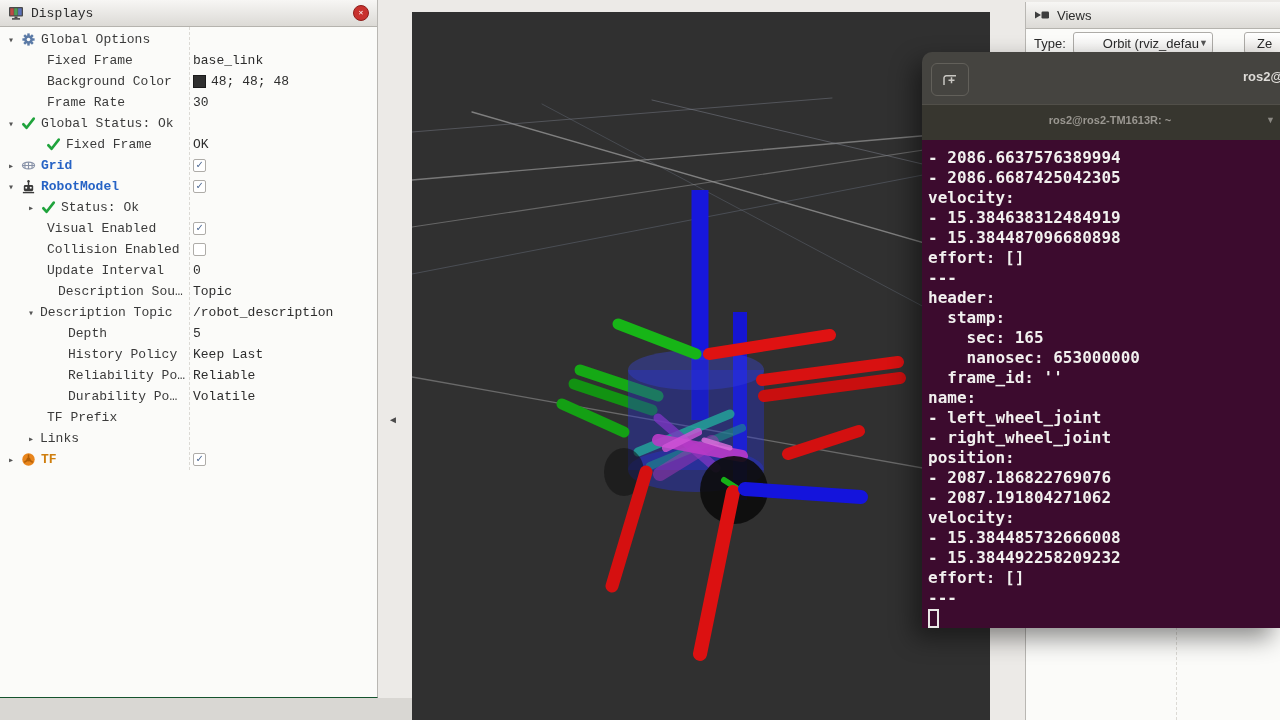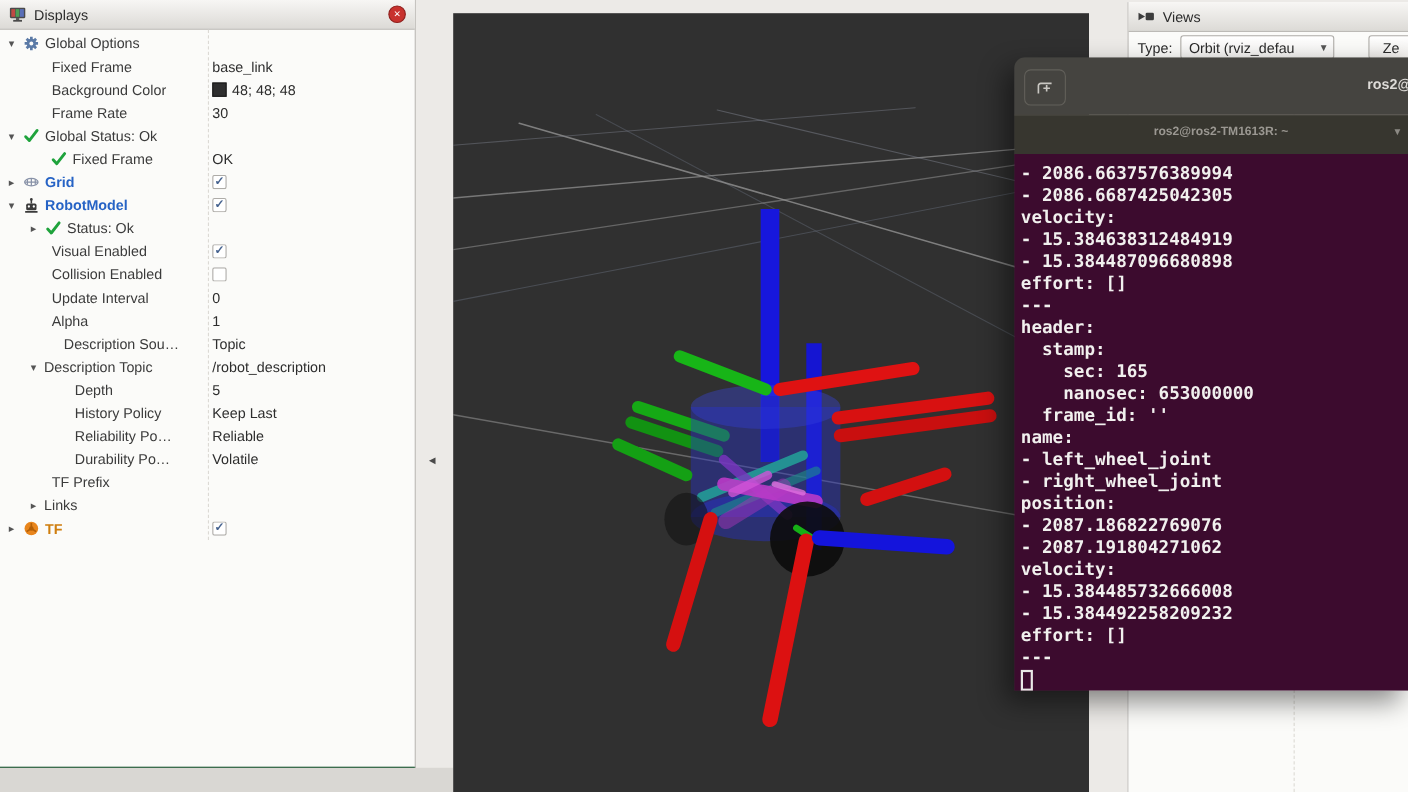--- a/index.html
+++ b/index.html
@@ -1,19 +1,19 @@
 <!DOCTYPE html>
 <html><head>
 <meta charset="utf-8">
 <style>
   html,body{margin:0;padding:0;}
   .app{position:relative;width:1280px;height:720px;background:#eceae7;font-family:"Liberation Sans",sans-serif;overflow:hidden;}
 
   
-  .displays-panel{position:absolute;left:0;top:0;width:377px;height:697px;background:#fbfbf9;border-right:1px solid #b9b7b3;border-bottom:6px solid #14532d;}
+  .displays-panel{position:absolute;left:0;top:0;width:377px;height:697px;background:#fbfbf9;border-right:1px solid #b9b7b3;border-bottom:1px solid #14532d;font-family:Liberation Mono, monospace;}
   .panel-header{height:26px;background:linear-gradient(#f7f6f4,#dcdad6);border-bottom:1px solid #b5b3ae;display:flex;align-items:center;padding:0 8px;gap:7px;}
   .panel-title{font-size:13px;color:#2b2b2b;flex:1;}
   .close-btn{width:14px;height:14px;border-radius:50%;background:#c8322e;border:1px solid #8e1f1c;color:#fff;font-size:8px;line-height:13px;text-align:center;cursor:default;}
   .panel-body{position:relative;padding-top:2px;}
   .col-divider{position:absolute;left:189px;top:0;bottom:0;width:0;border-left:1px dashed #dcdad5;}
   .prow{height:21px;display:flex;align-items:center;font-size:13px;color:#3b3b3b;position:relative;}
   .pleft{width:189px;display:flex;align-items:center;flex:none;overflow:hidden;box-sizing:border-box;}
   .parrow{width:12px;flex:none;font-size:10px;color:#555;text-align:left;}
   .picon{width:17px;height:16px;flex:none;display:flex;align-items:center;justify-content:center;margin-right:4px;}
   .plabel{white-space:nowrap;color:#3b3b3b;}
@@ -28,21 +28,21 @@
   .collapse-handle{position:absolute;left:386px;top:410px;width:14px;height:18px;display:flex;align-items:center;justify-content:center;font-size:10px;color:#4a4a4a;}
 
   
   .viewport{position:absolute;left:412px;top:12px;width:578px;height:708px;background:#303030;}
 
   
   .views-panel{position:absolute;left:1025px;top:2px;width:255px;height:718px;background:#fbfbf9;border-left:1px solid #b9b7b3;}
   .views-body{position:absolute;left:0;top:55px;right:0;bottom:0;background:#fbfbf9;}
   .views-divider{position:absolute;left:150px;top:0;bottom:0;border-left:1px dashed #dcdad5;}
   .type-row{position:absolute;left:0;top:27px;right:0;height:28px;display:flex;align-items:center;font-size:13px;color:#2b2b2b;padding-left:8px;box-sizing:border-box;}
-  .type-dropdown{margin-left:7px;width:140px;height:22px;box-sizing:border-box;border:1px solid #aeaca8;border-radius:3px;background:linear-gradient(#ffffff,#f2f1ef);display:flex;align-items:center;padding:0 4px 0 7px;font-size:13px;color:#2b2b2b;}
+  .type-dropdown{margin-left:7px;width:140px;height:22px;box-sizing:border-box;border:1px solid #aeaca8;border-radius:3px;background:linear-gradient(#ffffff,#f2f1ef);display:flex;align-items:center;padding:0 4px 0 7px;font-size:13px;color:#2b2b2b;text-align:right;}
   .type-dropdown .dd-text{flex:1;white-space:nowrap;overflow:hidden;}
   .dd-chevron{font-size:9px;color:#555;flex:none;}
   .zero-btn{position:absolute;left:218px;top:30px;width:80px;height:22px;box-sizing:border-box;border:1px solid #aeaca8;border-radius:3px;background:linear-gradient(#ffffff,#eceae7);font-size:13px;color:#2b2b2b;display:flex;align-items:center;padding-left:12px;}
 
   
   .terminal{position:absolute;left:922px;top:52px;width:358px;height:576px;border-radius:10px 0 0 0;overflow:hidden;box-shadow:-8px 10px 24px rgba(0,0,0,.45);}
   .term-titlebar{position:absolute;left:0;top:0;right:0;height:52px;background:#454440;}
   .newtab-btn{position:absolute;left:9px;top:11px;width:36px;height:31px;border:1px solid #62605a;border-radius:6px;display:flex;align-items:center;justify-content:center;}
   .term-title{position:absolute;left:321px;top:17px;font-size:13px;font-weight:700;color:#dedcd8;white-space:nowrap;}
   .term-tabbar{position:absolute;left:0;top:52px;right:0;height:36px;background:#37362f;border-top:1px solid #514f49;}
@@ -209,28 +209,20 @@
             <div class="pval">
               <span class="cb"></span>
             </div>
           </div>
           <div class="prow">
             <div class="pleft" style="padding-left: 47px;">
               <span class="plabel">Update Interval</span>
             </div>
             <div class="pval">
               <span>0</span>
-            </div>
-          </div>
-          <div class="prow">
-            <div class="pleft" style="padding-left: 47px;">
-              <span class="plabel">Alpha</span>
-            </div>
-            <div class="pval">
-              <span>1</span>
             </div>
           </div>
           <div class="prow">
             <div class="pleft" style="padding-left: 58px;">
               <span class="plabel">Description Sou…</span>
             </div>
             <div class="pval">
               <span>Topic</span>
             </div>
           </div>

